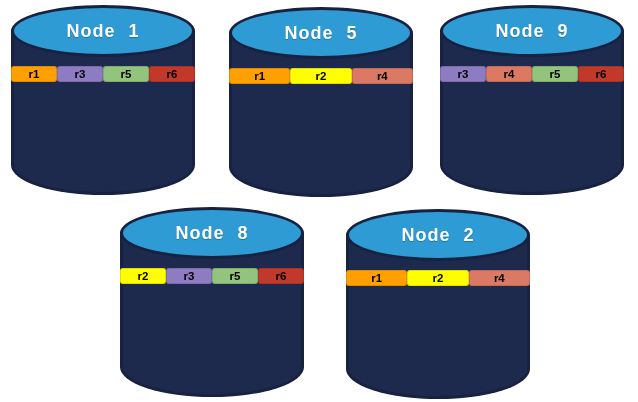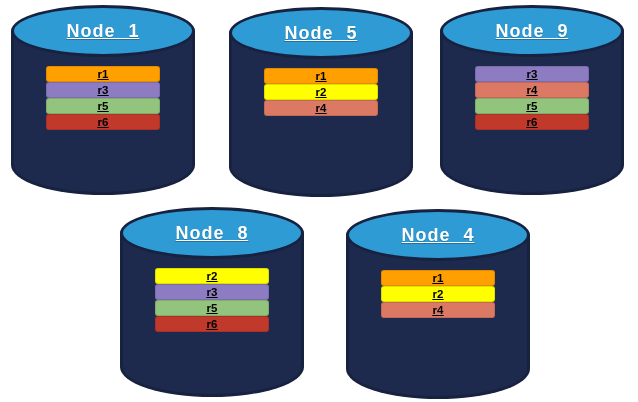--- a/index.html
+++ b/index.html
@@ -1,15 +1,15 @@
 <!DOCTYPE html>
 <html><head>
 <meta charset="utf-8">
 <style>
-  * { margin: 0; padding: 0; box-sizing: border-box; text-decoration: underline; }
+  * { margin: 0; padding: 0; box-sizing: border-box; }
   html, body { background: #ffffff; }
   .stage {
     position: relative;
     width: 638px;
     height: 402px;
     background: var(--bg, #fff);
     font-family: "Liberation Sans", "DejaVu Sans", sans-serif;
     overflow: hidden;
   }
   .node {
@@ -51,21 +51,21 @@
     white-space: pre;
     text-shadow: 0 1px 1px rgba(0,0,0,0.25);
   }
   .bars {
     position: absolute;
     left: 0;
     top: 61px;
     width: 100%;
     z-index: 3;
     display: flex;
-    flex-direction: column;
+    flex-direction: row;
     align-items: center;
   }
   .bar {
     width: 62%;
     height: 16px;
     border-radius: 3px;
     color: var(--bartext, #000);
     font-size: 11.5px;
     font-weight: bold;
     line-height: 16px;
@@ -131,21 +131,21 @@
         <div class="bar" style="background: rgb(255, 255, 0);">r2</div>
         <div class="bar" style="background: rgb(142, 124, 195);">r3</div>
         <div class="bar" style="background: rgb(147, 196, 125);">r5</div>
         <div class="bar" style="background: rgb(192, 57, 43);">r6</div>
       </div>
   </div>
 
   <div class="node node-4">
     <div class="cyl-body"></div>
     <div class="cyl-top">
-      <span class="node-title">Node 4</span>
+      <span class="node-title">Node 2</span>
     </div>
     <div class="bars">
         <div class="bar" style="background: rgb(255, 159, 0);">r1</div>
         <div class="bar" style="background: rgb(255, 255, 0);">r2</div>
         <div class="bar" style="background: rgb(220, 121, 101);">r4</div>
       </div>
   </div>
 
 </div>
 

